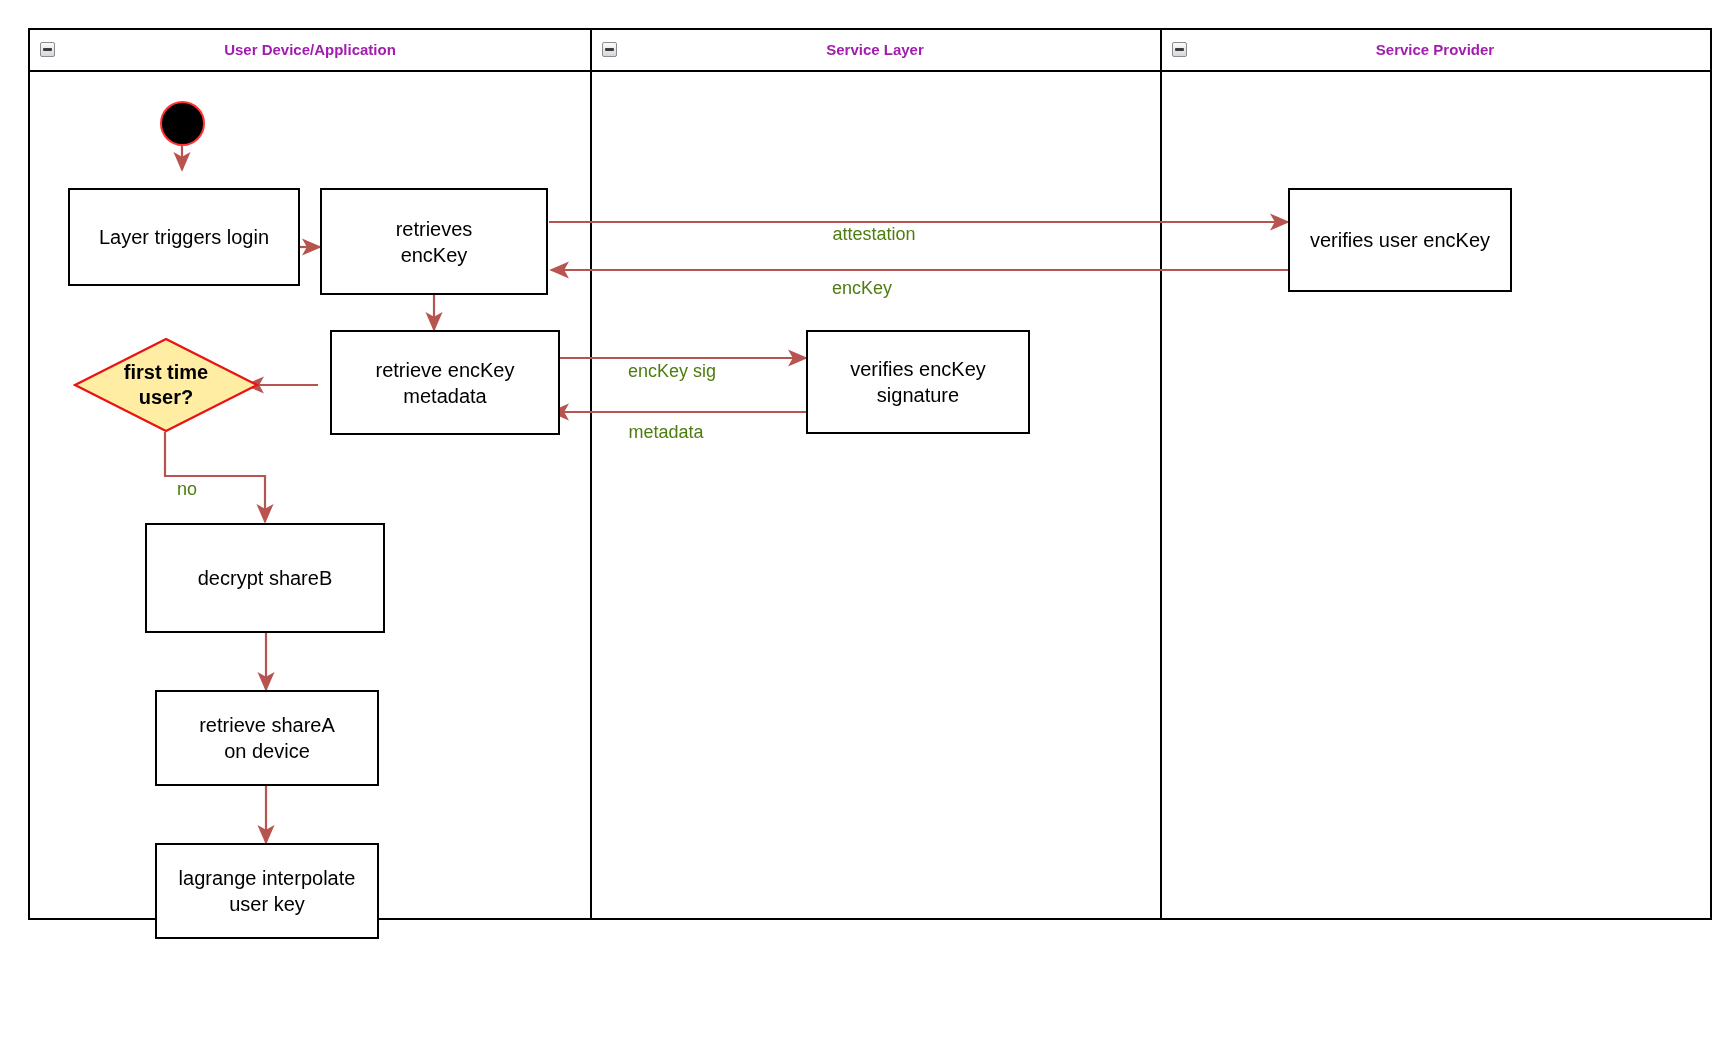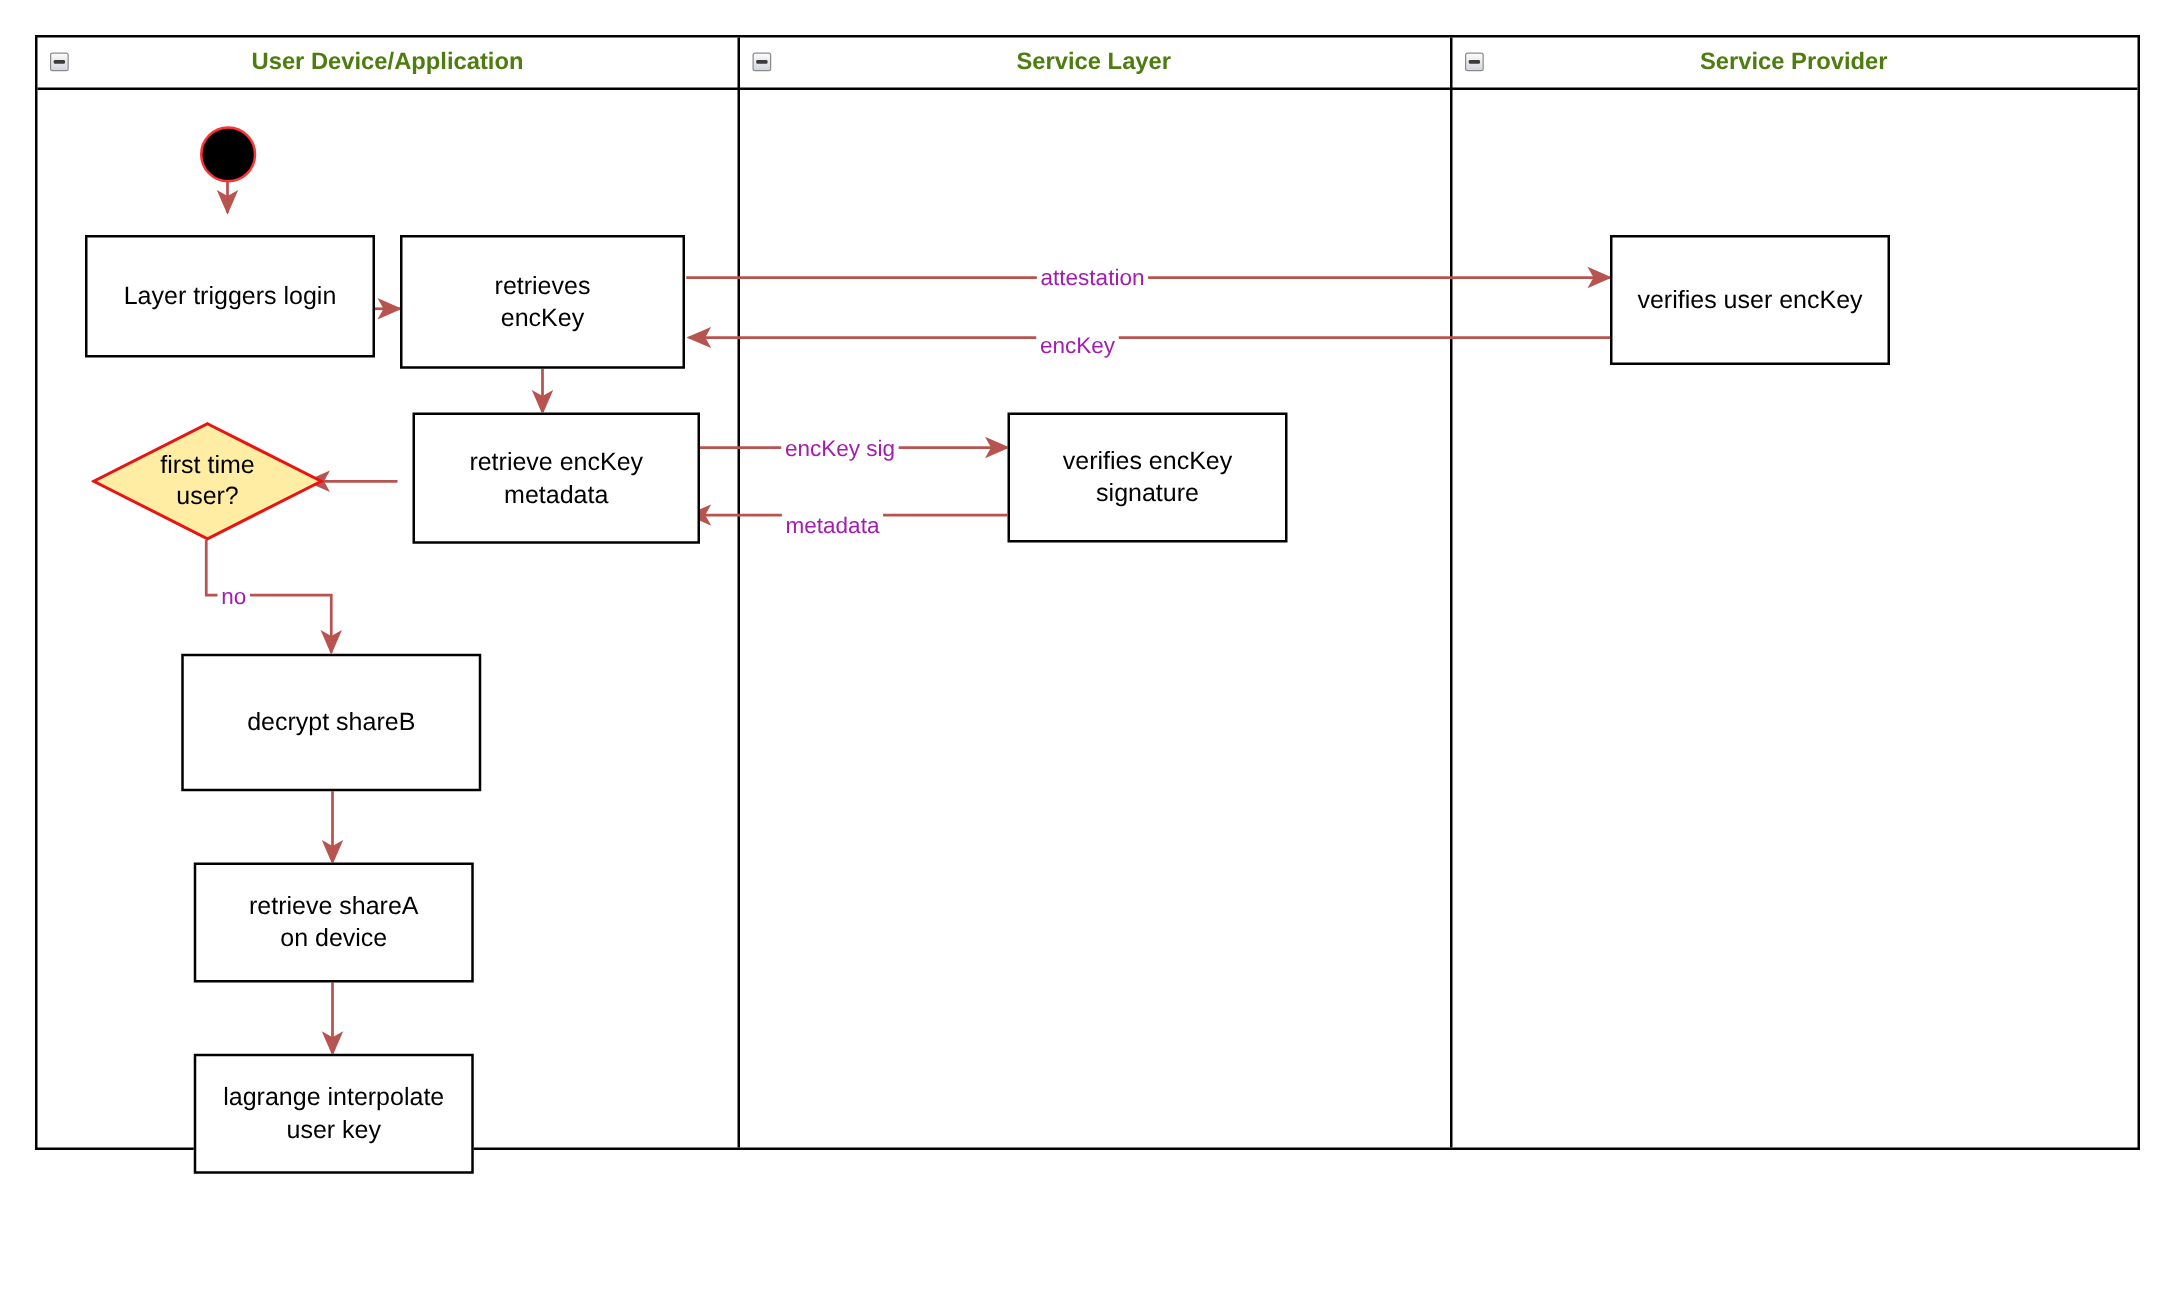--- a/index.html
+++ b/index.html
@@ -45,22 +45,22 @@
     height: 0;
     border-top: 2px solid #000000;
   }
   .lane-header {
     position: absolute;
     top: 0;
     height: 40px;
     line-height: 40px;
     text-align: center;
     font-weight: bold;
-    font-size: 19px;
-    color: #4d7c0f;
+    font-size: 15px;
+    color: #a21caf;
     box-sizing: border-box;
     user-select: none;
   }
   .collapse-icon {
     position: absolute;
     top: 12px;
     width: 15px;
     height: 15px;
     box-sizing: border-box;
     border: 1px solid #8c8c8c;
@@ -114,42 +114,44 @@
     left: 0; top: 0;
     width: 100%; height: 100%;
     display: flex;
     align-items: center;
     justify-content: center;
     text-align: center;
     font-size: 20px;
     line-height: 25px;
     color: #000000;
     white-space: pre-line;
+    font-weight: bold;
   }
 
   
   .edges {
     position: absolute;
     left: 0; top: 0;
     width: 1732px;
     height: 1038px;
     pointer-events: none;
     z-index: 3;
   }
   .edge-label {
     position: absolute;
     background: #ffffff;
     font-size: 18px;
     line-height: 20px;
-    color: #a21caf;
+    color: #4d7c0f;
     padding: 0 3px;
     white-space: nowrap;
     z-index: 6;
     transform: translate(-50%, -50%);
     text-align: center;
+    margin-top: 12px;
   }
 </style>
 </head>
 <body>
 
 <div id="canvas">
 
   <div class="pool">
 
     <div class="header-rule"></div>

